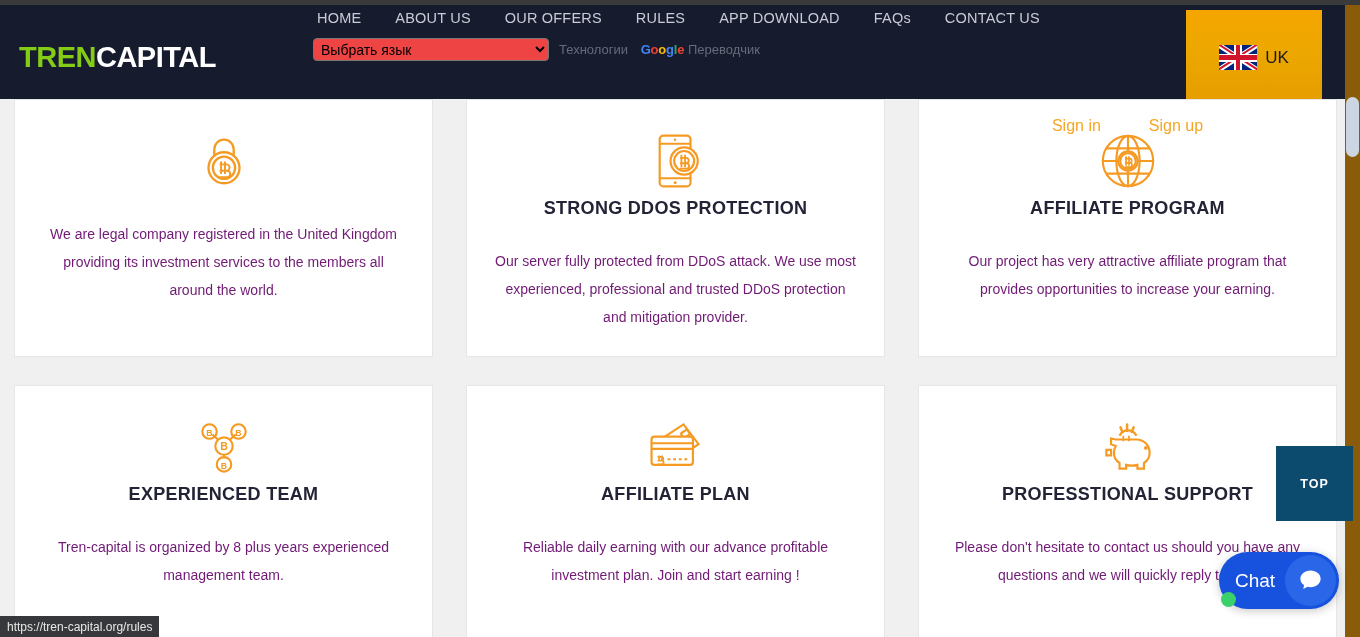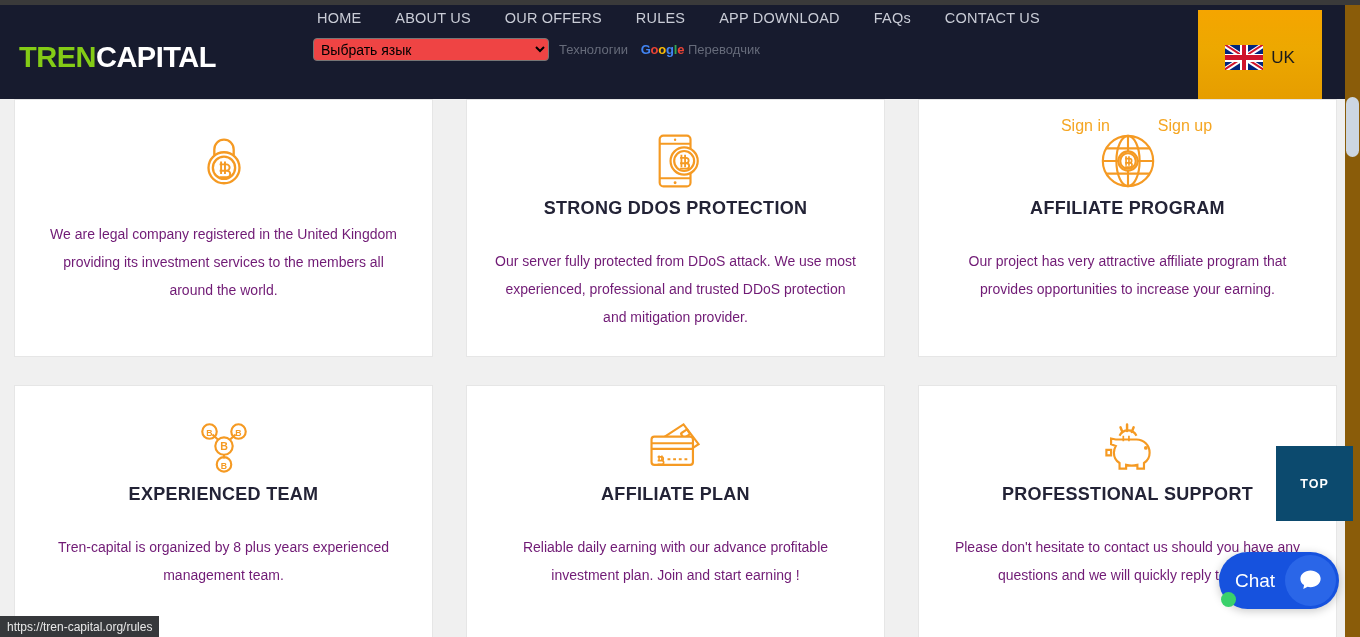--- a/index.html
+++ b/index.html
@@ -76,21 +76,21 @@
   .gword .g1 { color: #4285F4; }
   .gword .g2 { color: #EA4335; }
   .gword .g3 { color: #FBBC05; }
   .gword .g4 { color: #4285F4; }
   .gword .g5 { color: #34A853; }
   .gword .g6 { color: #EA4335; }
 
   
   .uk-badge {
     position: absolute; right: 23px; top: 5px;
-    width: 124px; height: 95px;
+    width: 136px; height: 95px;
     background: linear-gradient(180deg, #f5a500 0%, #eda800 40%, #e59c00 100%);
     display: flex; align-items: center; justify-content: center;
     gap: 8px;
   }
   .uk-flag {
     width: 38px; height: 25px; position: relative;
     background: #00247d; overflow: hidden; display: inline-block;
     flex: none;
   }
   .uk-flag i { position: absolute; display: block; }
@@ -146,21 +146,21 @@
     margin-top: 28px;
     font-size: 14px;
     line-height: 28px;
     color: #701a75;
     padding: 0 8px;
   }
 
   
   .auth-links {
     position: absolute;
-    top: 17px; left: 9px; width: 100%;
+    top: 17px; left: 0; width: 100%;
     display: flex; align-items: center; justify-content: center;
     gap: 48px;
     z-index: 4;
     pointer-events: none;
   }
   .auth-links a {
     color: #f5a623;
     font-size: 16px;
     text-decoration: none;
     pointer-events: auto;

